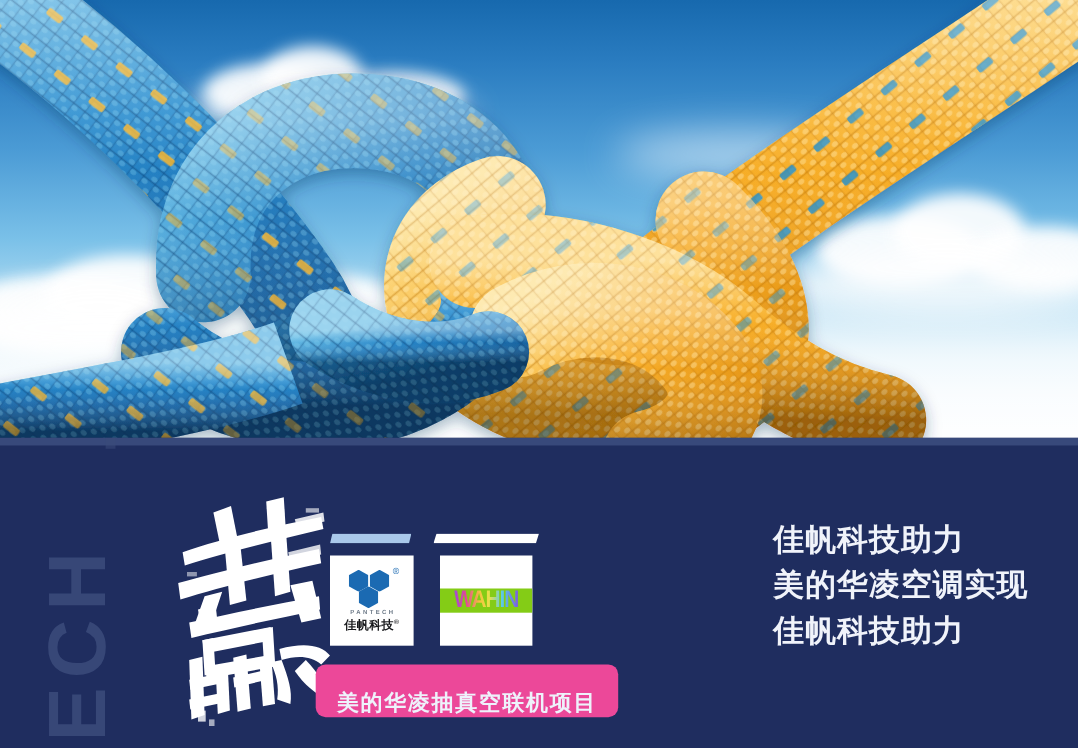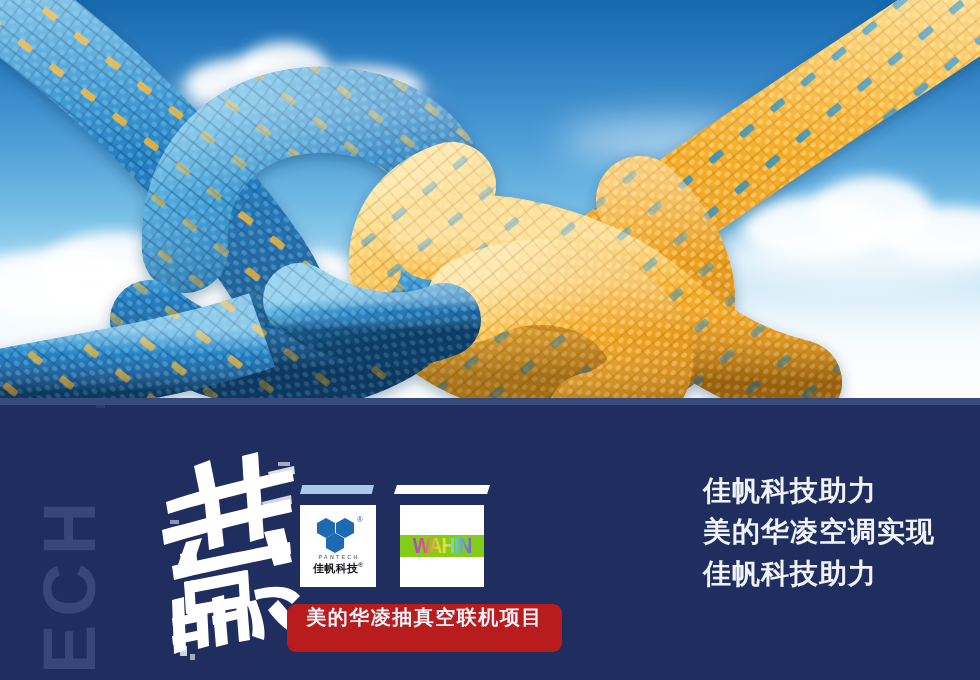--- a/index.html
+++ b/index.html
@@ -212,24 +212,24 @@
     transform: scaleY(1.15);
   }
 
   
   .project-badge {
     position: absolute;
     left: 287px;
     top: 604px;
     width: 275px;
     height: 48px;
-    background: #b91c1c;
+    background: #ec4899;
     border-radius: 9px;
     display: flex;
-    align-items: flex-start;
+    align-items: flex-end;
     justify-content: center;
   }
   .project-badge span {
     color: #eef2fb;
     font-size: 20px;
     font-weight: 700;
     letter-spacing: 1.5px;
     white-space: nowrap;
   }
 

